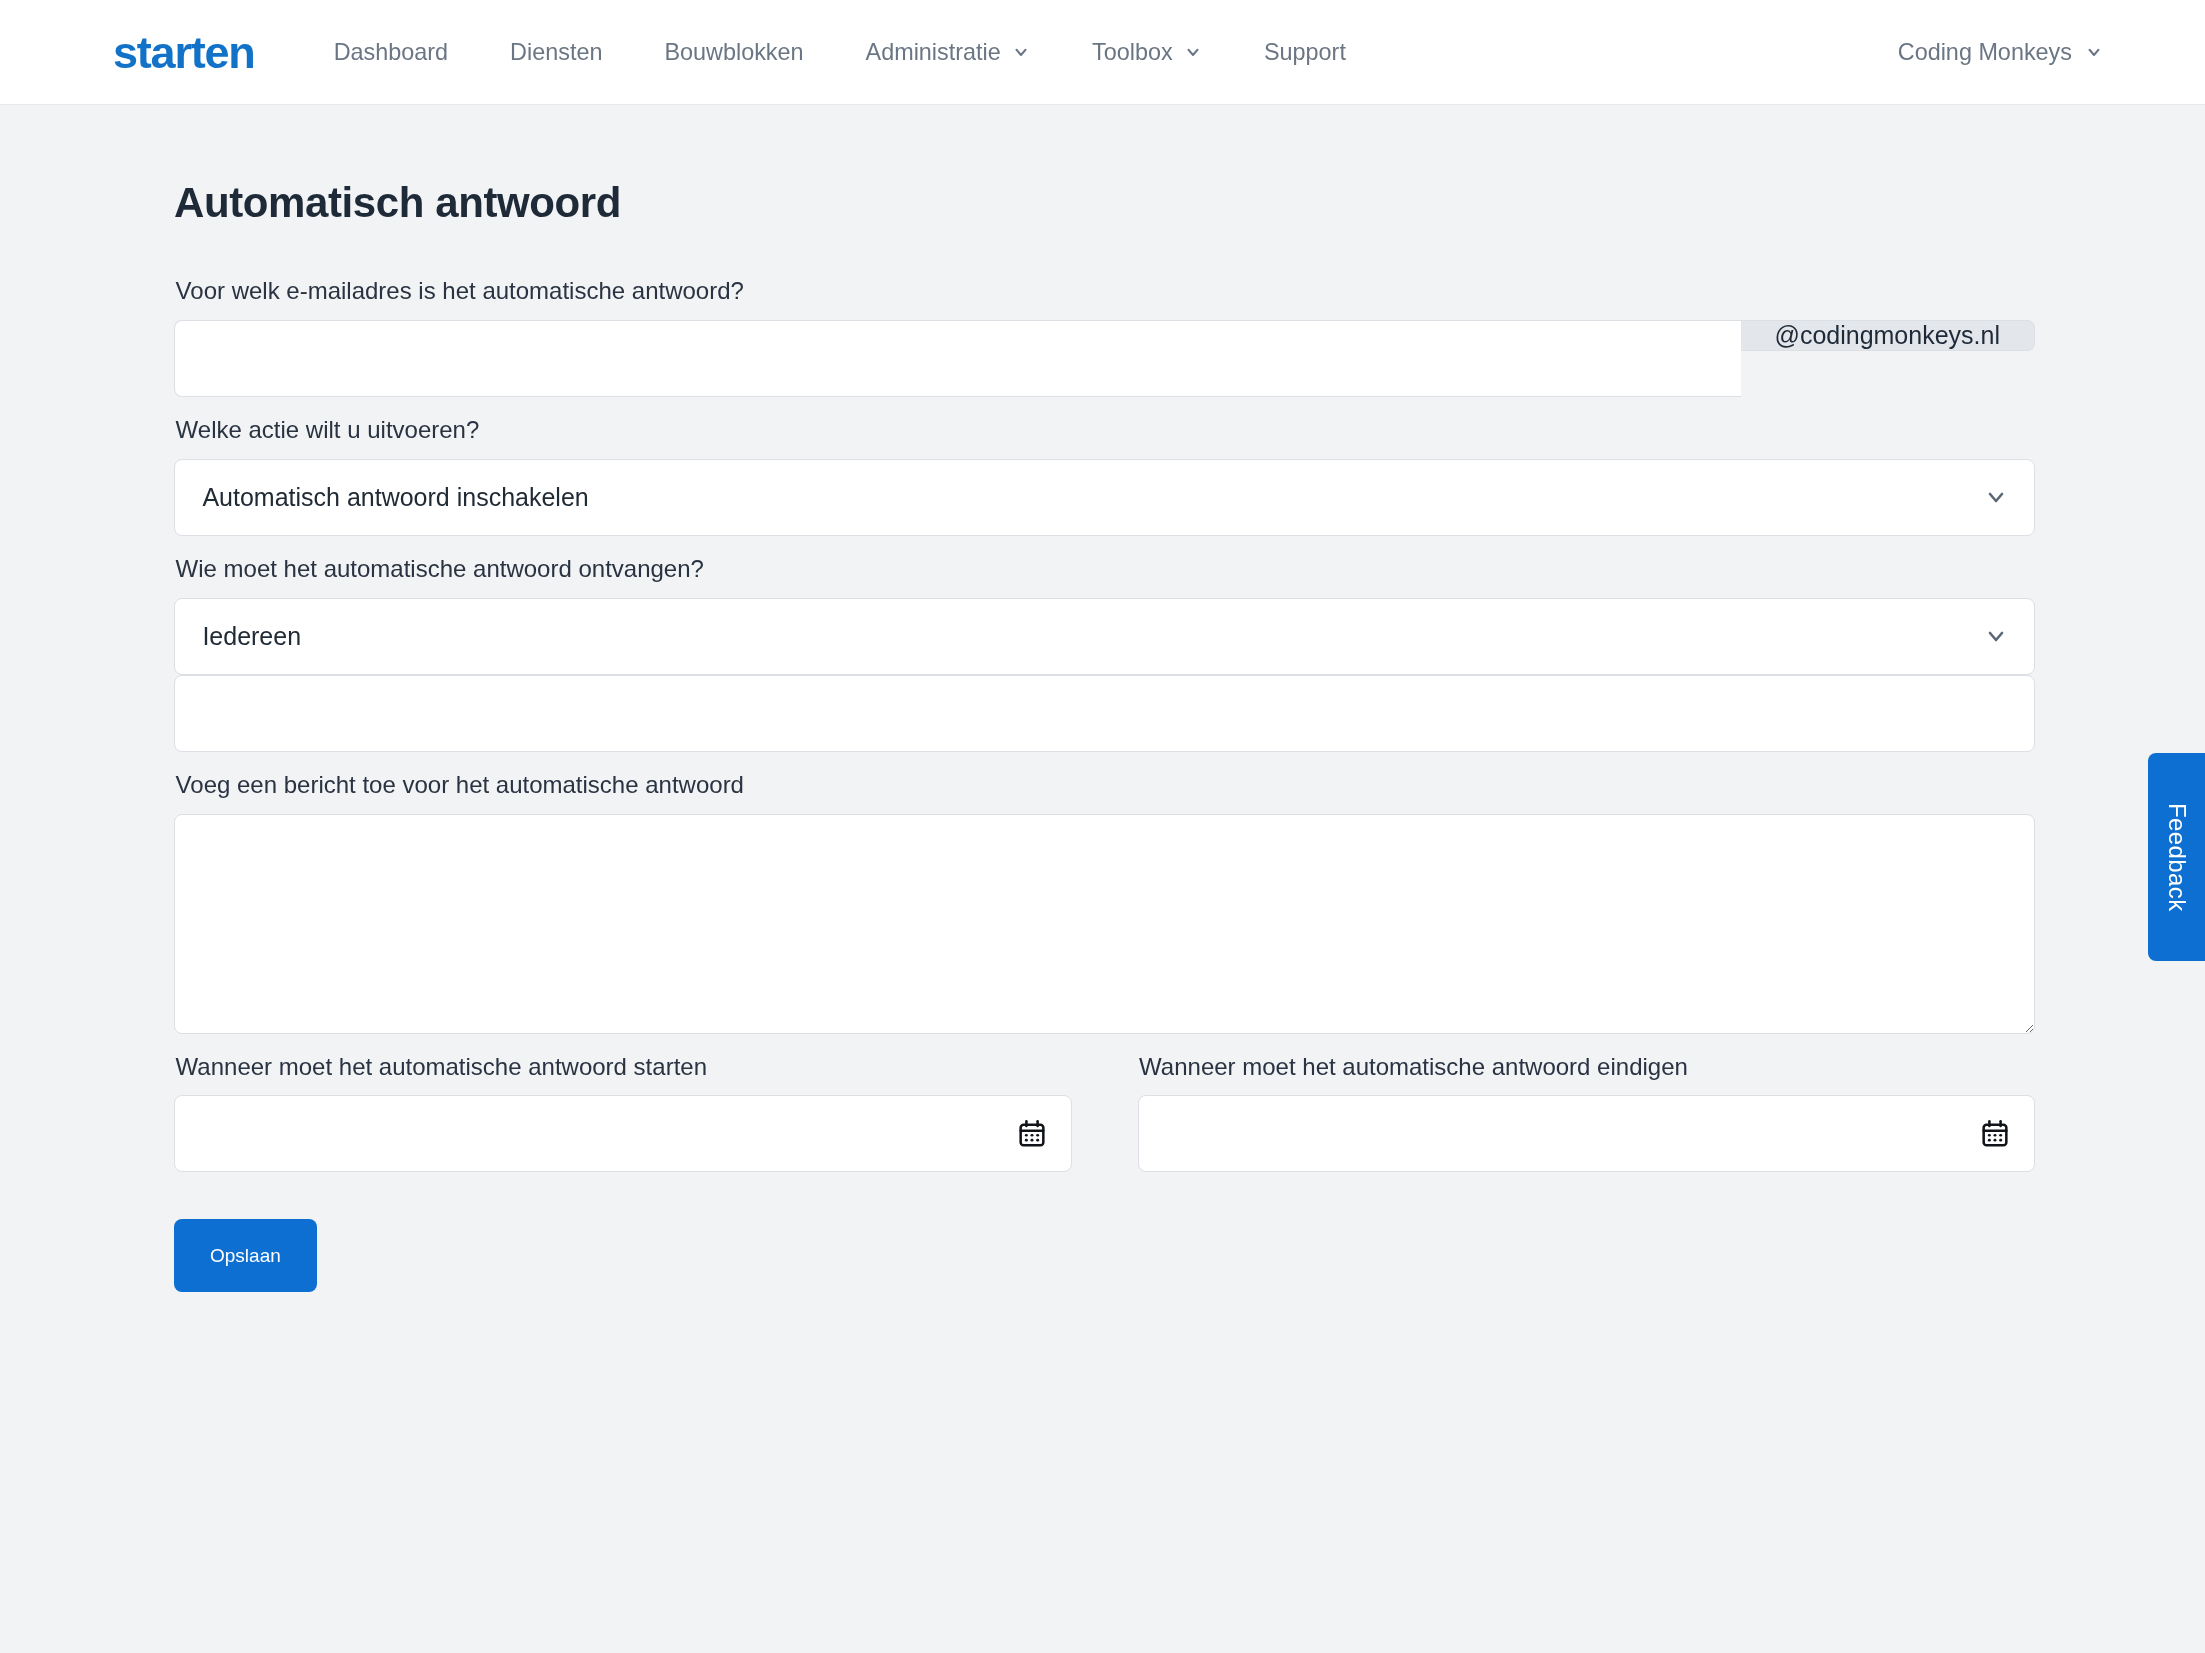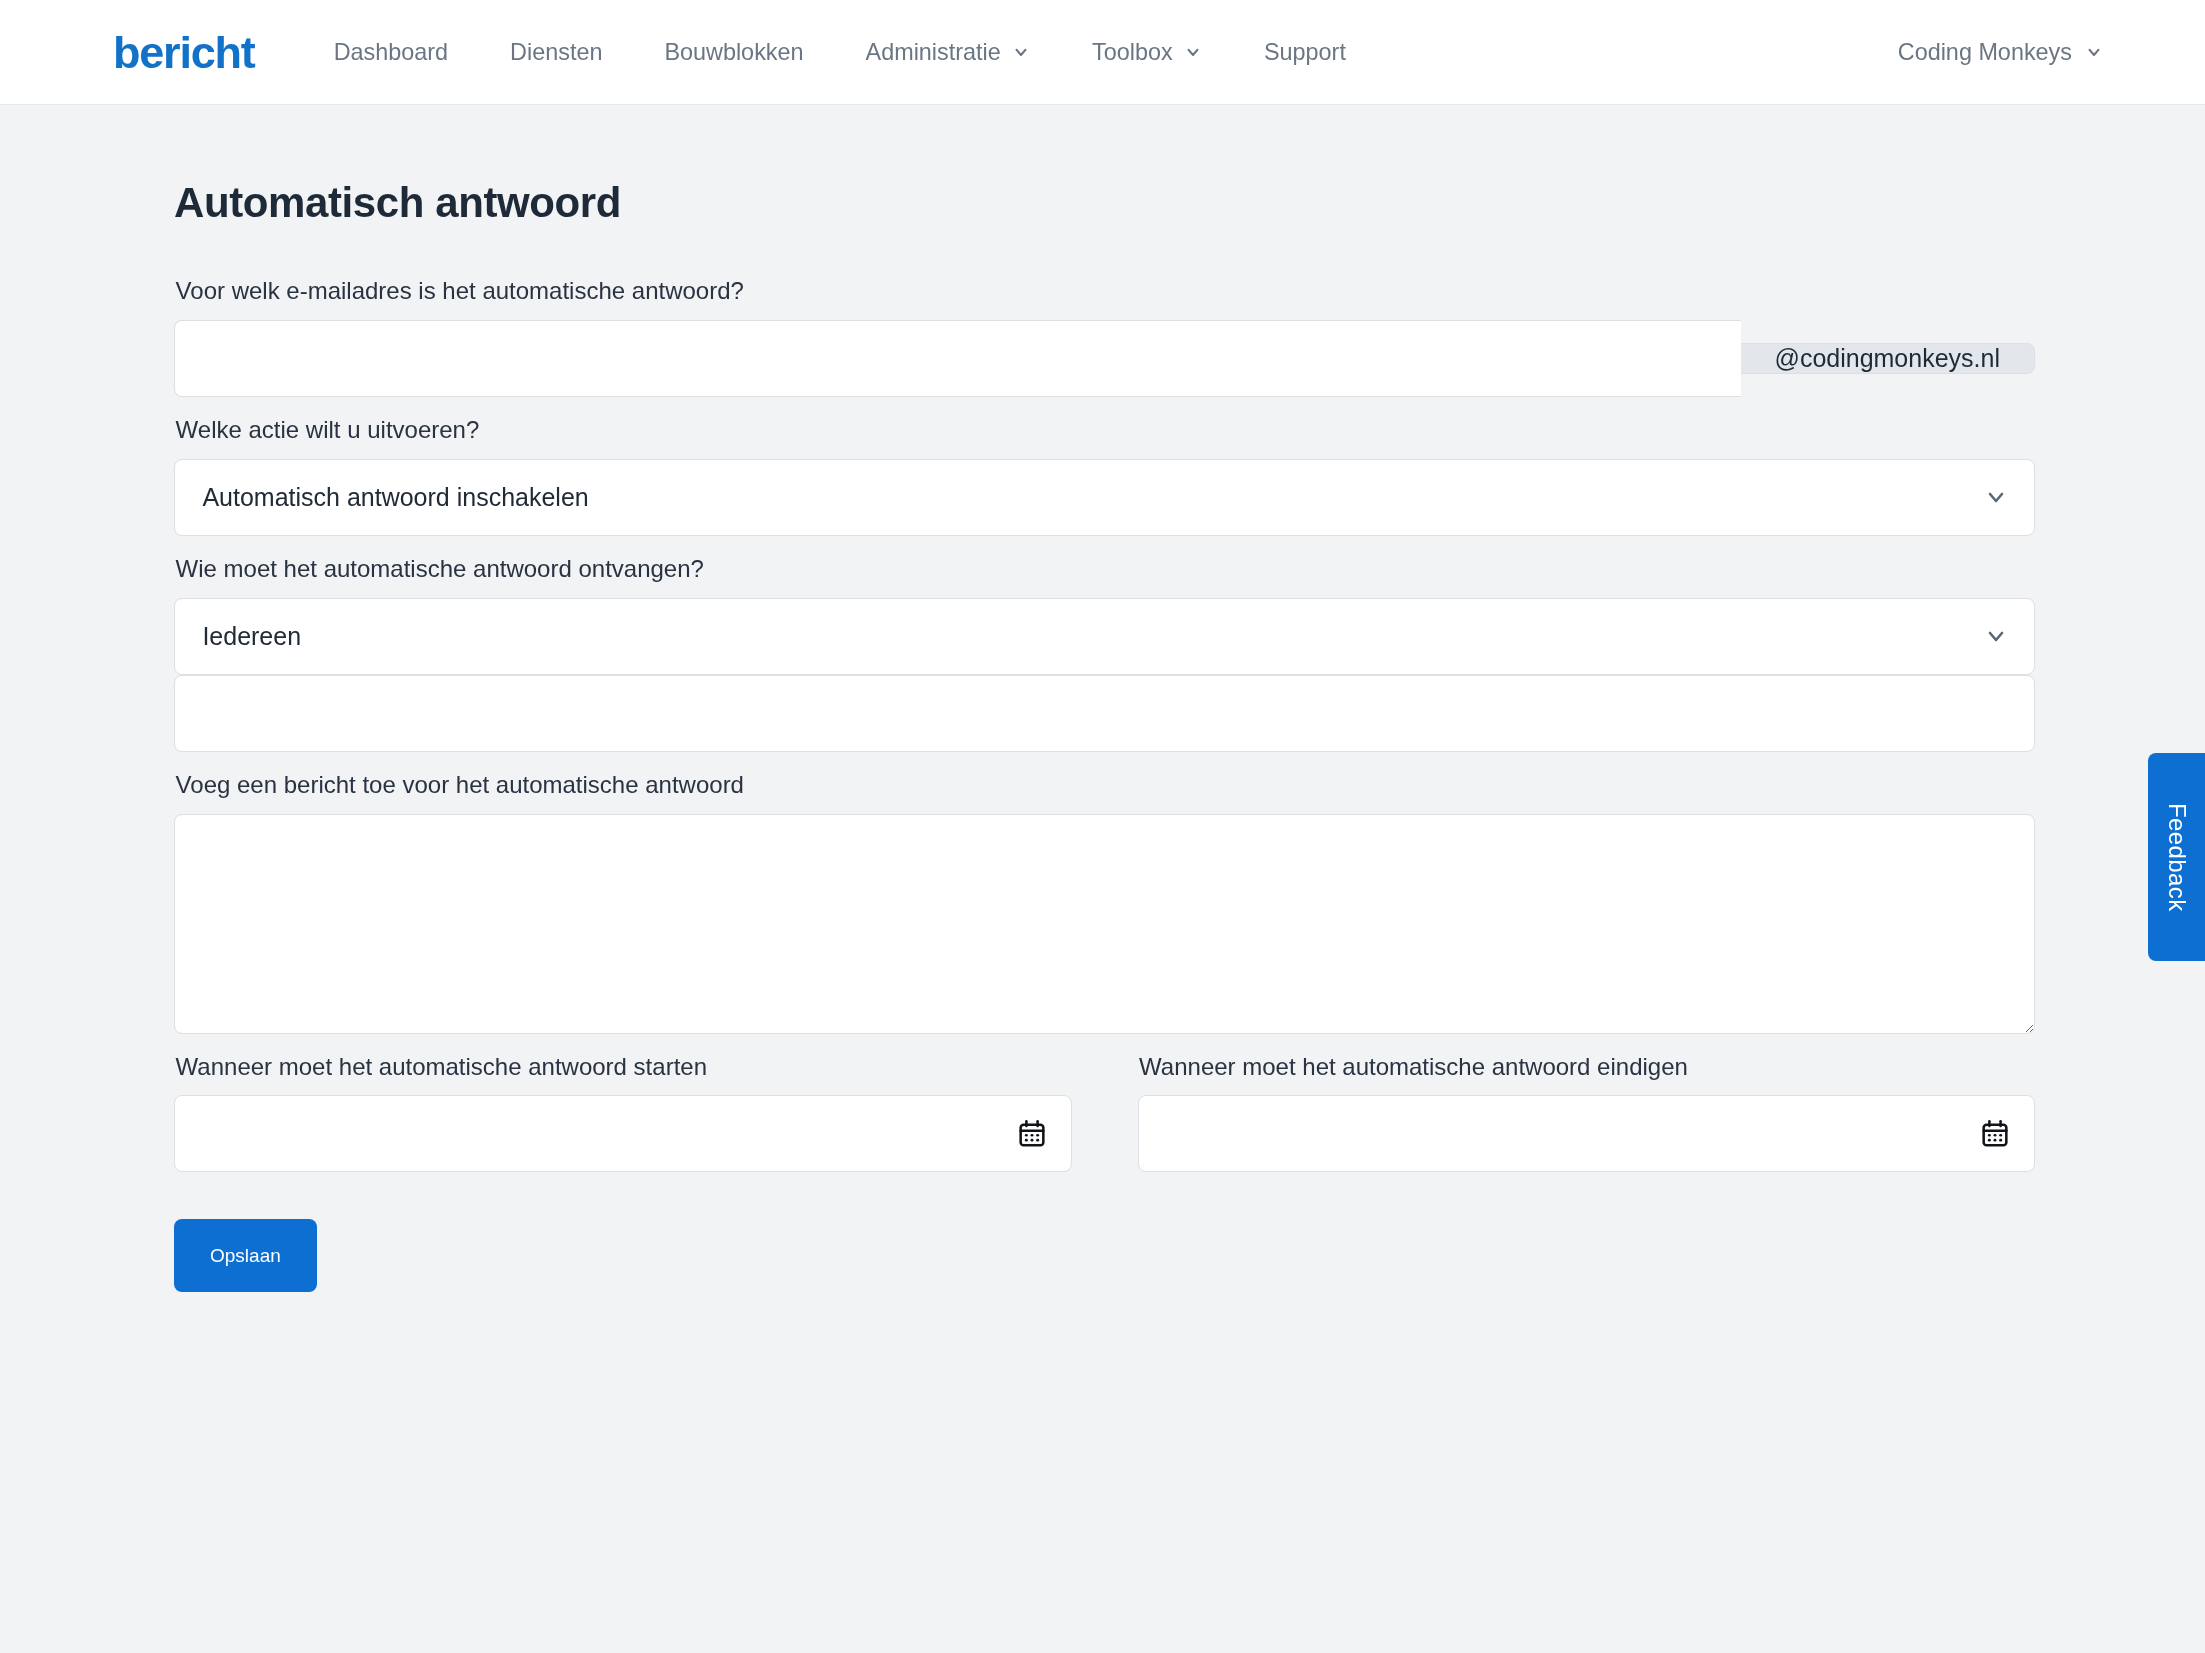--- a/index.html
+++ b/index.html
@@ -131,21 +131,21 @@
     padding: 0 27.4px;
     font-family: "Liberation Sans", sans-serif;
     outline: none;
     display: block;
   }
 
   
   .input-group {
     display: flex;
     width: 1861px;
-    align-items: center;
+    align-items: flex-start;
   }
   .input-group .control {
     width: auto;
     flex: 1 1 auto;
     border-top-right-radius: 0;
     border-bottom-right-radius: 0;
     border-right: none;
   }
   .addon {
     flex: 0 0 auto;
@@ -265,21 +265,21 @@
     writing-mode: vertical-rl;
     text-orientation: mixed;
     letter-spacing: 0.4px;
     white-space: nowrap;
   }
 </style>
 </head>
 <body>
 
 <header class="topbar">
-  <div class="brand">bericht</div>
+  <div class="brand">starten</div>
 
   <nav class="nav">
     <div class="nav-item">
       <span>Dashboard</span>
     </div>
     <div class="nav-item">
       <span>Diensten</span>
     </div>
     <div class="nav-item">
       <span>Bouwblokken</span>

